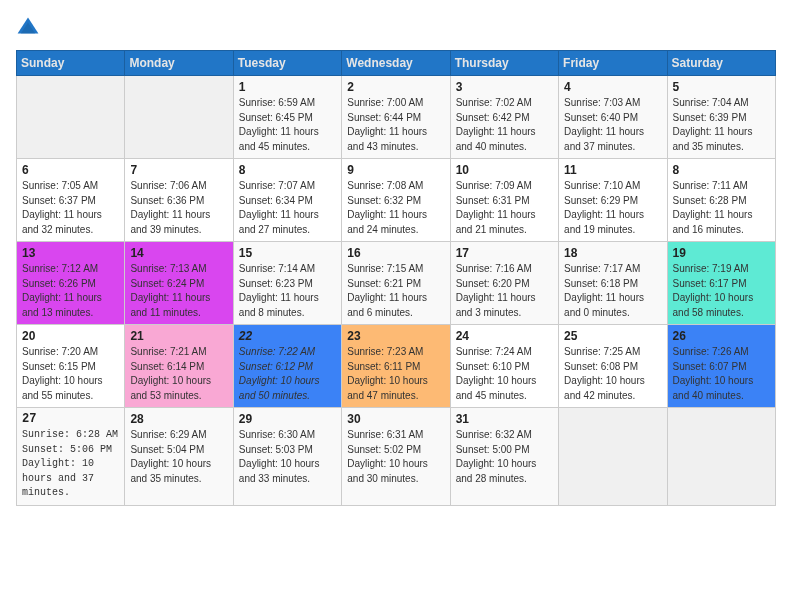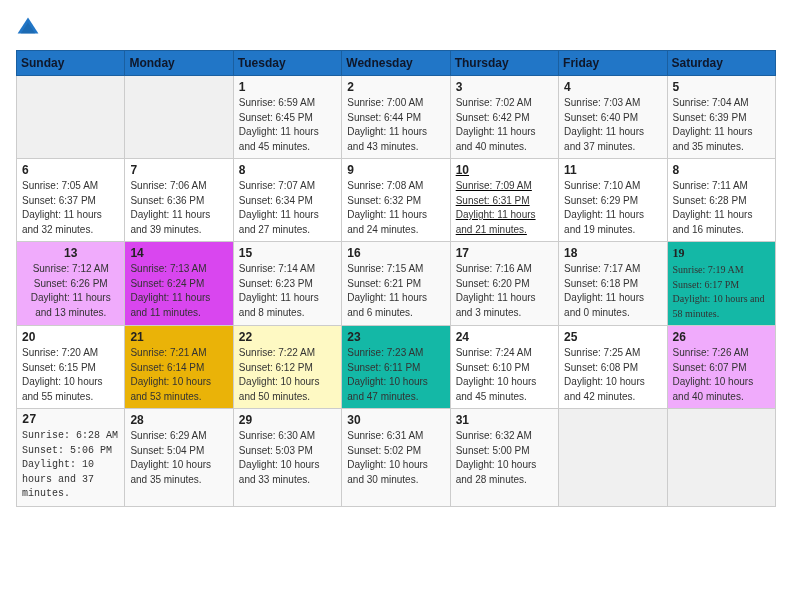--- a/index.html
+++ b/index.html
@@ -53,21 +53,21 @@
       font-size: 15px;
       color: #555;
     }
     .calendar {
       width: 100%;
       border-collapse: collapse;
       font-size: 10.5px;
     }
     .calendar th {
       background: #2176c7;
-      color: #0f172a;
+      color: #e5e5e5;
       padding: 5px 4px;
       text-align: left;
       font-size: 12px;
       font-weight: bold;
       border: 1px solid #1a5fa0;
     }
     .calendar td {
       border: 1px solid #ccc;
       vertical-align: top;
       padding: 4px 5px;
@@ -164,35 +164,35 @@
           <div class="day-detail"><span>Sunrise: 7:06 AM</span><br><span>Sunset: 6:36 PM</span><br><span>Daylight: 11 hours and 39 minutes.</span></div>
         </td>
         <td style="background: rgb(255, 255, 255);">
           <span class="day-number">8</span>
           <div class="day-detail"><span>Sunrise: 7:07 AM</span><br><span>Sunset: 6:34 PM</span><br><span>Daylight: 11 hours and 27 minutes.</span></div>
         </td>
         <td style="background: rgb(255, 255, 255);">
           <span class="day-number">9</span>
           <div class="day-detail"><span>Sunrise: 7:08 AM</span><br><span>Sunset: 6:32 PM</span><br><span>Daylight: 11 hours and 24 minutes.</span></div>
         </td>
-        <td style="background: rgb(255, 255, 255); text-decoration: underline;">
+        <td style="background: rgb(255, 255, 255);">
           <span class="day-number">10</span>
           <div class="day-detail"><span>Sunrise: 7:09 AM</span><br><span>Sunset: 6:31 PM</span><br><span>Daylight: 11 hours and 21 minutes.</span></div>
         </td>
         <td style="background: rgb(255, 255, 255);">
           <span class="day-number">11</span>
           <div class="day-detail"><span>Sunrise: 7:10 AM</span><br><span>Sunset: 6:29 PM</span><br><span>Daylight: 11 hours and 19 minutes.</span></div>
         </td>
         <td style="background: rgb(255, 255, 255);">
           <span class="day-number">8</span>
           <div class="day-detail"><span>Sunrise: 7:11 AM</span><br><span>Sunset: 6:28 PM</span><br><span>Daylight: 11 hours and 16 minutes.</span></div>
         </td>
       </tr>
       <tr>
-        <td style="background: #f0abfc; text-align: center;">
+        <td style="background: #d946ef;">
           <span class="day-number">13</span>
           <div class="day-detail"><span>Sunrise: 7:12 AM</span><br><span>Sunset: 6:26 PM</span><br><span>Daylight: 11 hours and 13 minutes.</span></div>
         </td>
         <td style="background: #d946ef;">
           <span class="day-number">14</span>
           <div class="day-detail"><span>Sunrise: 7:13 AM</span><br><span>Sunset: 6:24 PM</span><br><span>Daylight: 11 hours and 11 minutes.</span></div>
         </td>
         <td style="background: rgb(249, 249, 249);">
           <span class="day-number">15</span>
           <div class="day-detail"><span>Sunrise: 7:14 AM</span><br><span>Sunset: 6:23 PM</span><br><span>Daylight: 11 hours and 8 minutes.</span></div>
@@ -202,51 +202,51 @@
           <div class="day-detail"><span>Sunrise: 7:15 AM</span><br><span>Sunset: 6:21 PM</span><br><span>Daylight: 11 hours and 6 minutes.</span></div>
         </td>
         <td style="background: rgb(249, 249, 249);">
           <span class="day-number">17</span>
           <div class="day-detail"><span>Sunrise: 7:16 AM</span><br><span>Sunset: 6:20 PM</span><br><span>Daylight: 11 hours and 3 minutes.</span></div>
         </td>
         <td style="background: rgb(249, 249, 249);">
           <span class="day-number">18</span>
           <div class="day-detail"><span>Sunrise: 7:17 AM</span><br><span>Sunset: 6:18 PM</span><br><span>Daylight: 11 hours and 0 minutes.</span></div>
         </td>
-        <td style="background: #14b8a6; font-family: Liberation Serif, serif;">
+        <td style="background: #5eead4;">
           <span class="day-number">19</span>
           <div class="day-detail"><span>Sunrise: 7:19 AM</span><br><span>Sunset: 6:17 PM</span><br><span>Daylight: 10 hours and 58 minutes.</span></div>
         </td>
       </tr>
       <tr>
         <td style="background: rgb(255, 255, 255);">
           <span class="day-number">20</span>
           <div class="day-detail"><span>Sunrise: 7:20 AM</span><br><span>Sunset: 6:15 PM</span><br><span>Daylight: 10 hours and 55 minutes.</span></div>
         </td>
-        <td style="background: #eab308;">
+        <td style="background: #f9a8d4;">
           <span class="day-number">21</span>
           <div class="day-detail"><span>Sunrise: 7:21 AM</span><br><span>Sunset: 6:14 PM</span><br><span>Daylight: 10 hours and 53 minutes.</span></div>
         </td>
-        <td style="background: #fef9c3;">
+        <td style="background: #3b82f6; font-style: italic;">
           <span class="day-number">22</span>
           <div class="day-detail"><span>Sunrise: 7:22 AM</span><br><span>Sunset: 6:12 PM</span><br><span>Daylight: 10 hours and 50 minutes.</span></div>
         </td>
-        <td style="background: #14b8a6;">
+        <td style="background: #fdba74;">
           <span class="day-number">23</span>
           <div class="day-detail"><span>Sunrise: 7:23 AM</span><br><span>Sunset: 6:11 PM</span><br><span>Daylight: 10 hours and 47 minutes.</span></div>
         </td>
         <td style="background: rgb(255, 255, 255);">
           <span class="day-number">24</span>
           <div class="day-detail"><span>Sunrise: 7:24 AM</span><br><span>Sunset: 6:10 PM</span><br><span>Daylight: 10 hours and 45 minutes.</span></div>
         </td>
         <td style="background: rgb(255, 255, 255);">
           <span class="day-number">25</span>
           <div class="day-detail"><span>Sunrise: 7:25 AM</span><br><span>Sunset: 6:08 PM</span><br><span>Daylight: 10 hours and 42 minutes.</span></div>
         </td>
-        <td style="background: #f0abfc;">
+        <td style="background: #3b82f6;">
           <span class="day-number">26</span>
           <div class="day-detail"><span>Sunrise: 7:26 AM</span><br><span>Sunset: 6:07 PM</span><br><span>Daylight: 10 hours and 40 minutes.</span></div>
         </td>
       </tr>
       <tr>
         <td style="background: rgb(249, 249, 249); font-family: Liberation Mono, monospace;">
           <span class="day-number">27</span>
           <div class="day-detail"><span>Sunrise: 6:28 AM</span><br><span>Sunset: 5:06 PM</span><br><span>Daylight: 10 hours and 37 minutes.</span></div>
         </td>
         <td style="background: rgb(249, 249, 249);">

